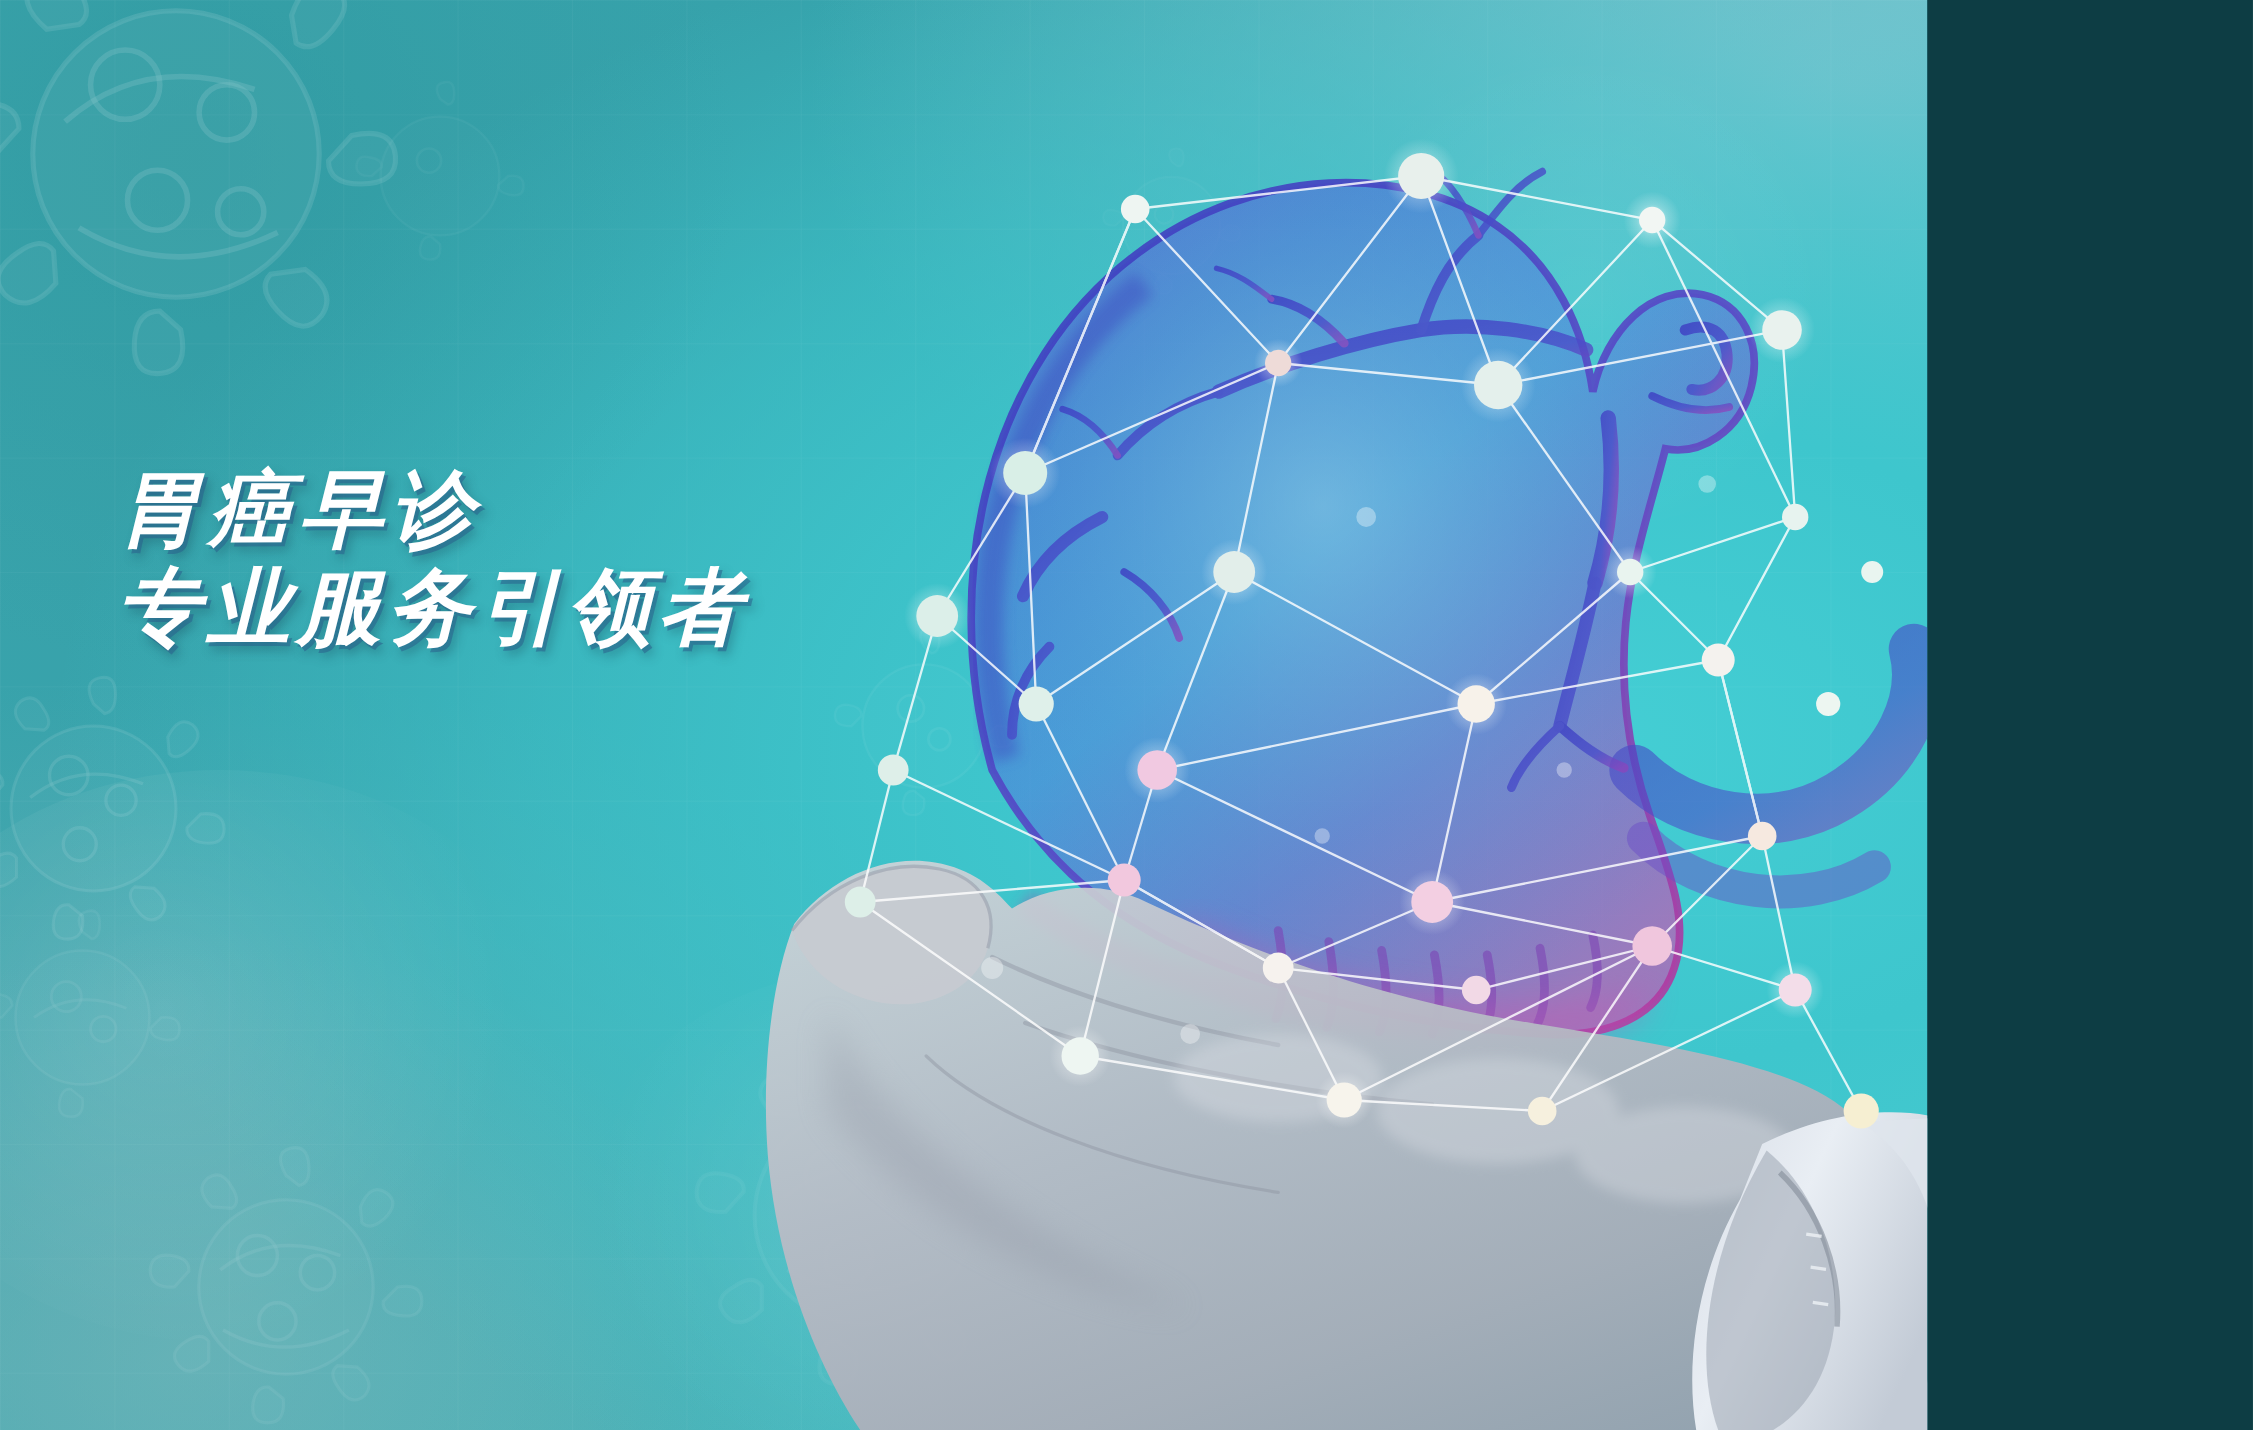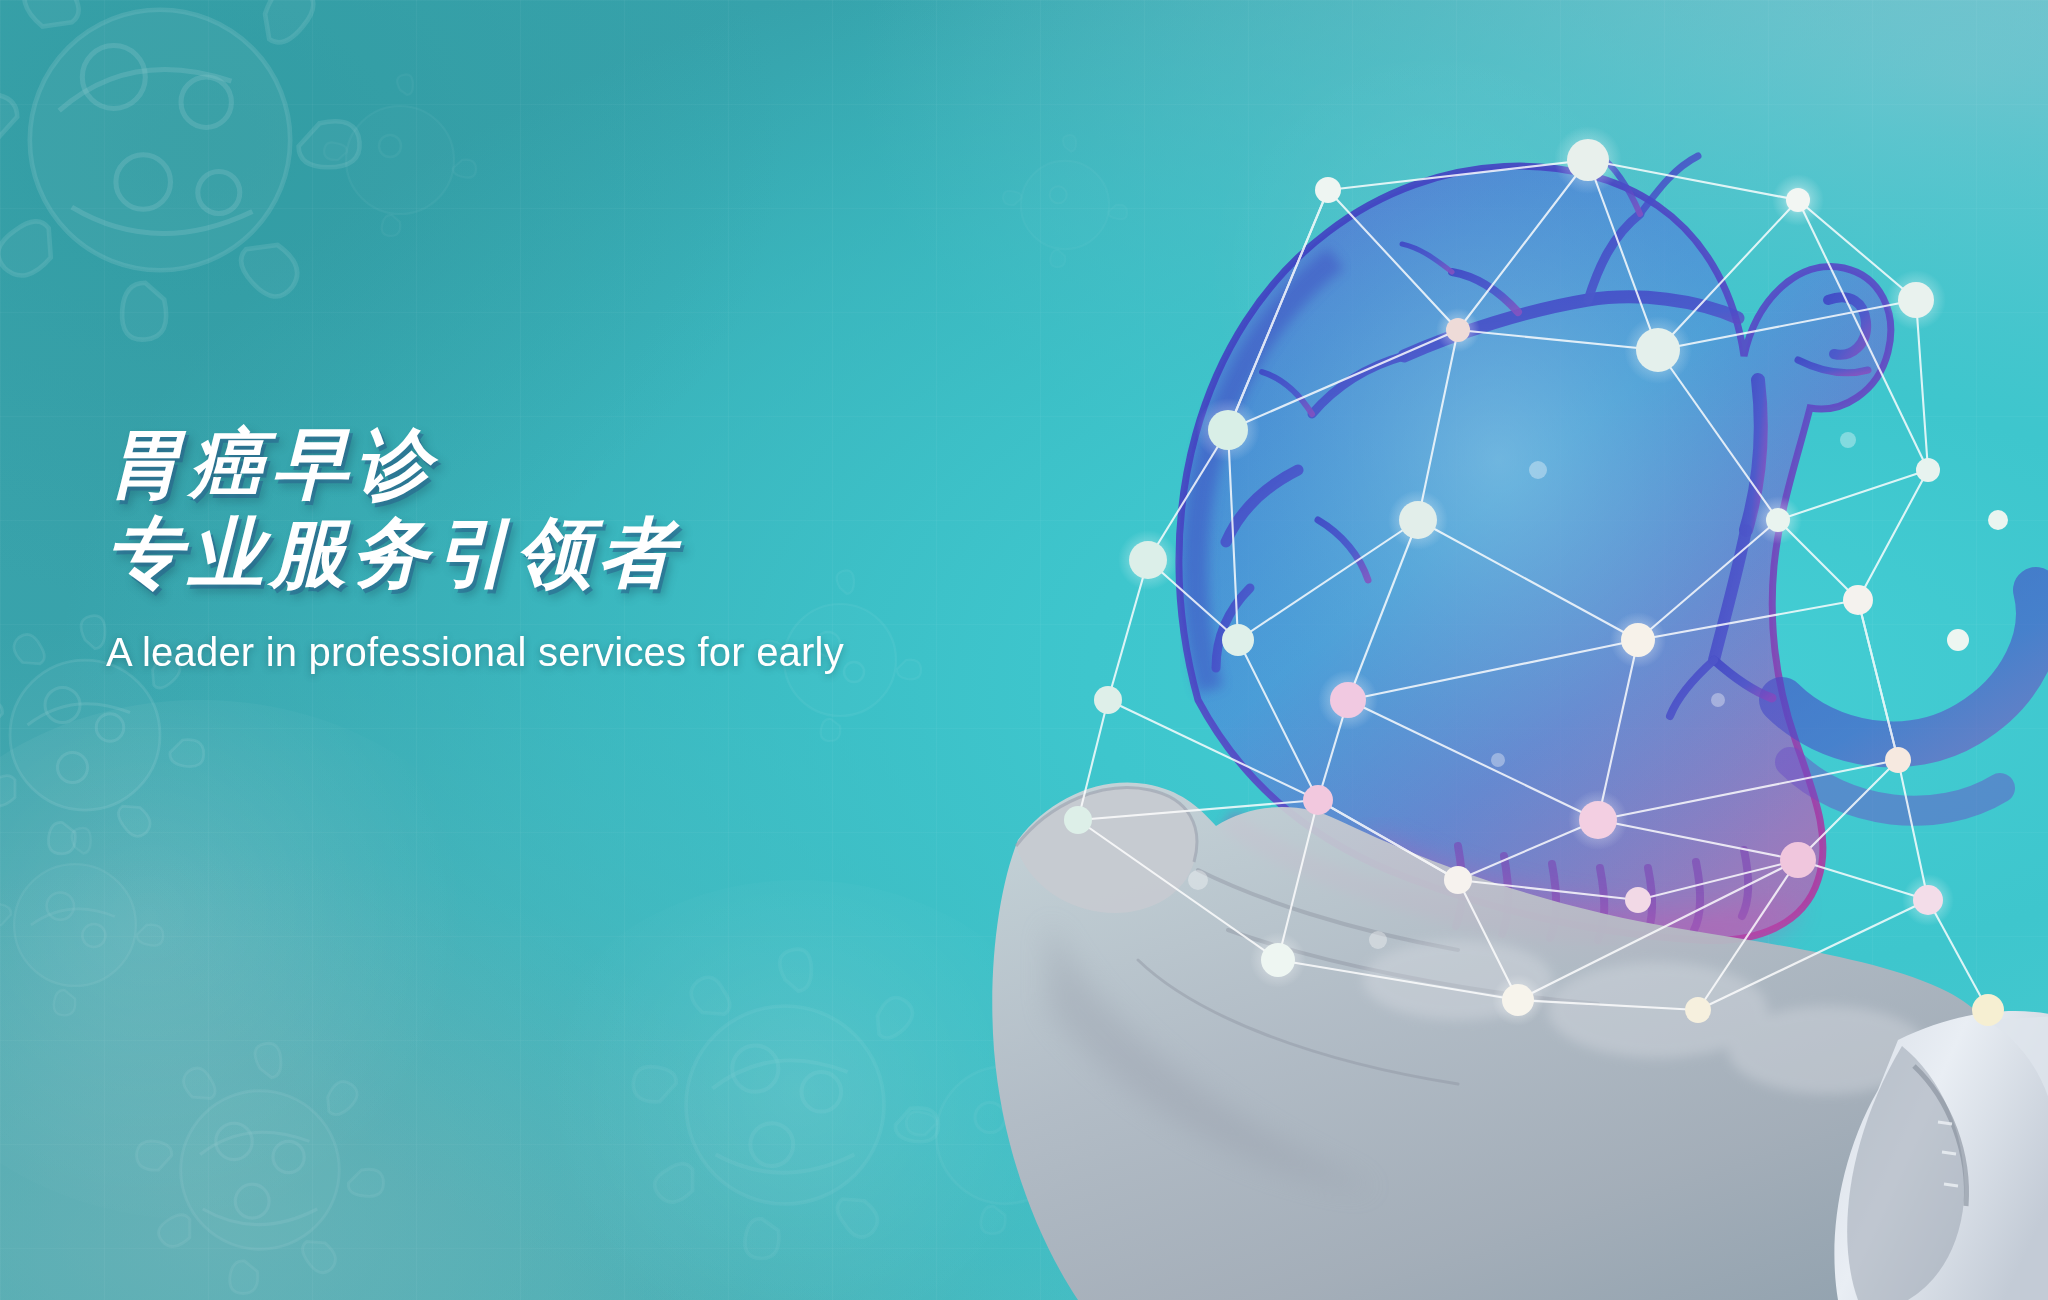--- a/index.html
+++ b/index.html
@@ -1,21 +1,21 @@
 <!DOCTYPE html>
 <html lang="zh"><head>
 <meta charset="utf-8">
 <title>胃癌早诊 专业服务引领者</title>
 <style>
   html,body{margin:0;padding:0;background:#0d3d44;}
   *{box-sizing:border-box;}
 
   .banner{
     position:relative;
-    width:2048px;height:1300px;
+    width:1752px;height:1300px;
     overflow:hidden;
     font-family:"Liberation Sans","DejaVu Sans",sans-serif;
     background:#35a7ae;
   }
 
   
   .bg-base{
     position:absolute;inset:0;
     background:
       radial-gradient(120% 95% at 82% 52%, #44ced4 0%, #3ec6cd 24%, rgba(62,198,205,0.55) 45%, rgba(62,198,205,0) 66%),
@@ -566,17 +566,16 @@
       </g>
     </svg>
   </div>
 
   <div class="copy">
     <h1 class="headline">
       <span class="line line1">胃癌早诊</span>
       <span class="line line2">专业服务引领者</span>
     </h1>
     <p class="subcopy">
-      <span class="sline">A leader in professional services for early</span>
     </p>
   </div>
 
 </div>
 
 </body></html>

